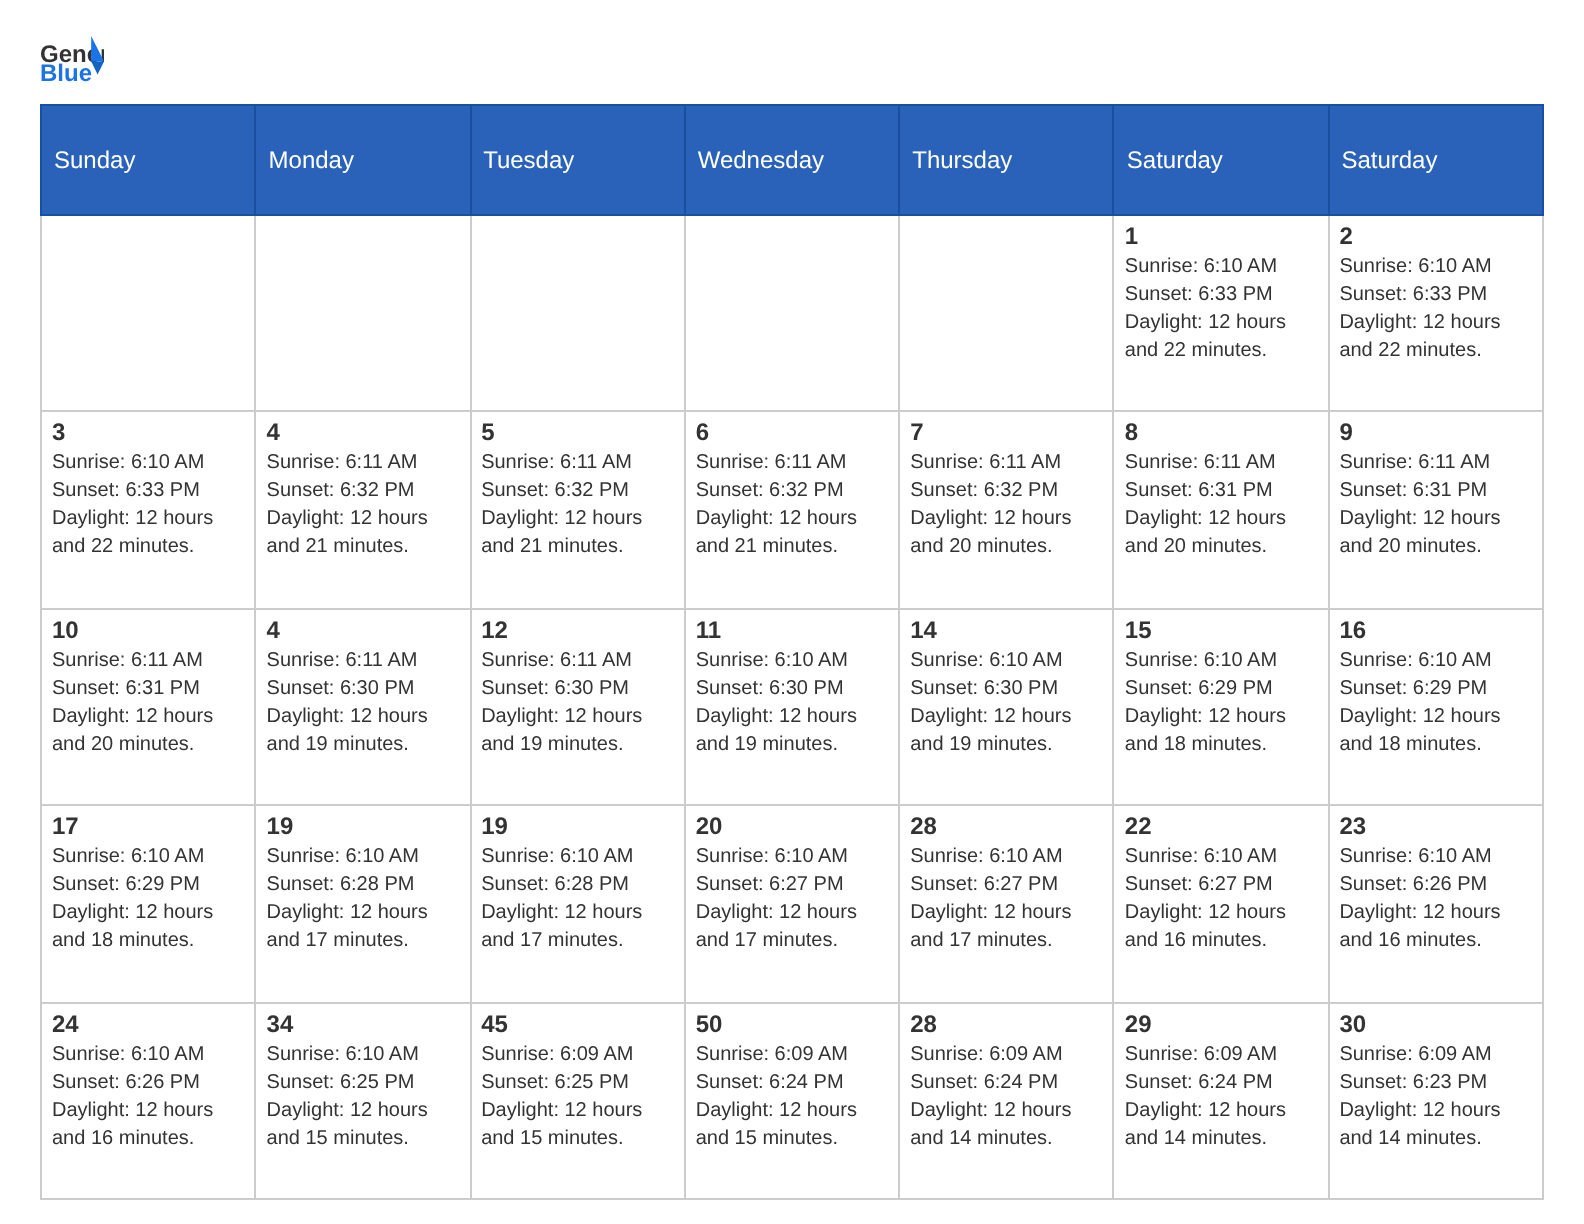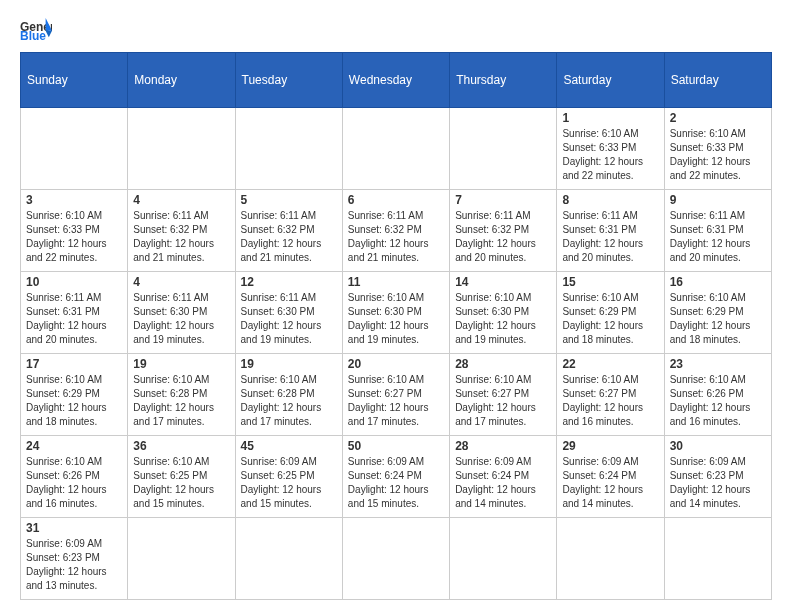--- a/index.html
+++ b/index.html
@@ -295,21 +295,21 @@
         </tr>
         <tr>
           <td>
             <span class="day-num">24</span>
             <div class="cell-info" style="white-space: pre-line;">Sunrise: 6:10 AM
 Sunset: 6:26 PM
 Daylight: 12 hours
 and 16 minutes.</div>
           </td>
           <td>
-            <span class="day-num">36</span>
+            <span class="day-num">34</span>
             <div class="cell-info" style="white-space: pre-line;">Sunrise: 6:10 AM
 Sunset: 6:25 PM
 Daylight: 12 hours
 and 15 minutes.</div>
           </td>
           <td>
             <span class="day-num">45</span>
             <div class="cell-info" style="white-space: pre-line;">Sunrise: 6:09 AM
 Sunset: 6:25 PM
 Daylight: 12 hours
@@ -336,31 +336,16 @@
 Daylight: 12 hours
 and 14 minutes.</div>
           </td>
           <td>
             <span class="day-num">30</span>
             <div class="cell-info" style="white-space: pre-line;">Sunrise: 6:09 AM
 Sunset: 6:23 PM
 Daylight: 12 hours
 and 14 minutes.</div>
           </td>
-        </tr>
-        <tr class="last-row">
-          <td>
-            <span class="day-num">31</span>
-            <div class="cell-info" style="white-space: pre-line;">Sunrise: 6:09 AM
-Sunset: 6:23 PM
-Daylight: 12 hours
-and 13 minutes.</div>
-          </td>
-          <td class="empty-cell"></td>
-          <td class="empty-cell"></td>
-          <td class="empty-cell"></td>
-          <td class="empty-cell"></td>
-          <td class="empty-cell"></td>
-          <td class="empty-cell"></td>
         </tr>
       </tbody>
   </table>
 </div>
 
 </body></html>

